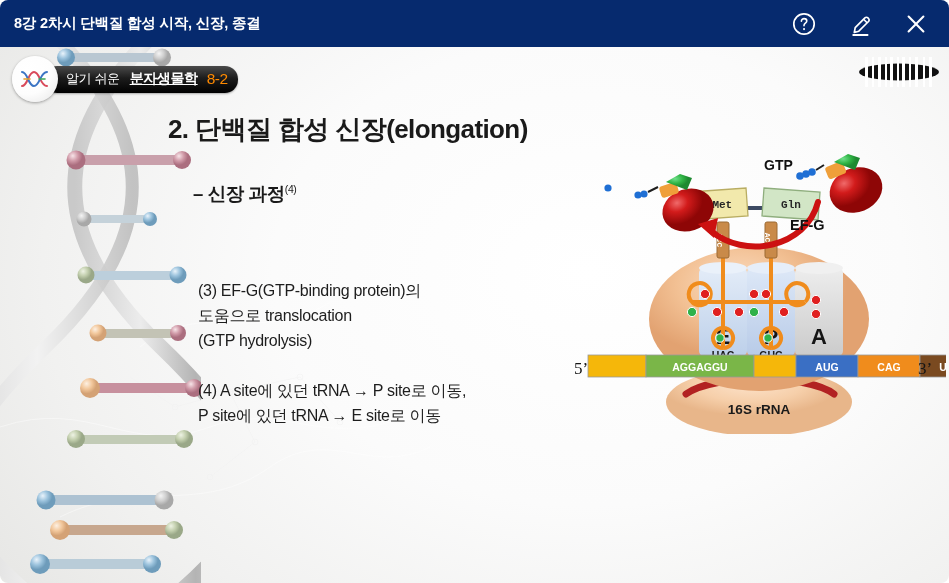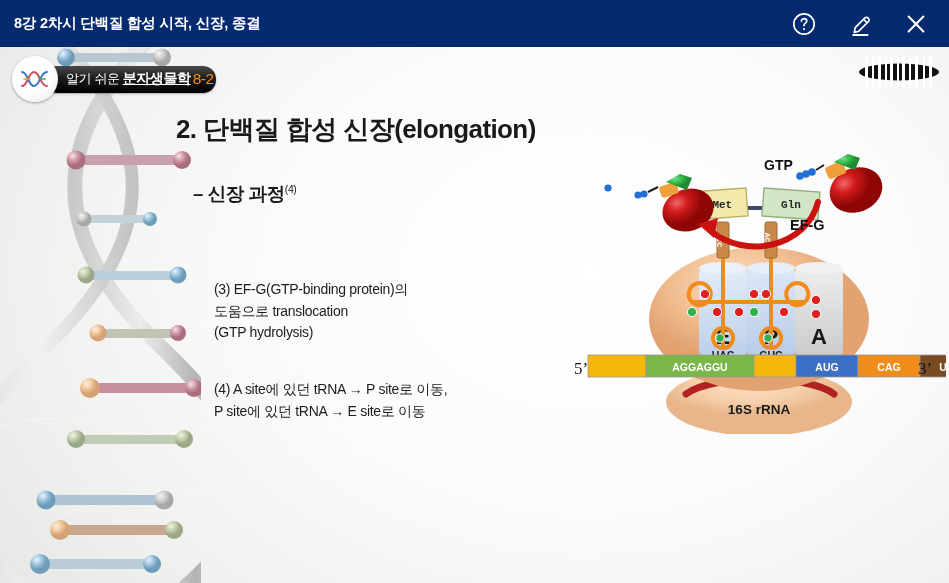--- a/index.html
+++ b/index.html
@@ -11,20 +11,21 @@
     overflow: hidden;
     background: #ffffff;
     font-family: "Liberation Sans", "DejaVu Sans", sans-serif;
   }
 
   #app {
     position: relative;
     width: 949px;
     height: 583px;
     overflow: hidden;
+    border-radius: 8px;
   }
 
   
   .titlebar {
     position: absolute;
     left: 0; top: 0;
     width: 949px;
     height: 47px;
     background: #062a6e;
     display: flex;
@@ -95,63 +96,63 @@
     border-radius: 50%;
     background: radial-gradient(circle at 34% 30%, #ffffff 0%, #fdfdfd 55%, #e6e6e6 100%);
     box-shadow: 0 1px 3px rgba(0,0,0,.35);
     display: flex; align-items: center; justify-content: center;
     margin-right: -14px;
   }
   .logo-plate {
     height: 27px;
     background: linear-gradient(180deg, #4a4a4a 0%, #1c1c1c 45%, #000000 100%);
     border-radius: 13px;
-    padding: 0 2px 0 22px;
+    padding: 0 10px 0 22px;
     display: flex;
     align-items: center;
-    gap: 0px;
+    gap: 7px;
     box-shadow: 0 1px 2px rgba(0,0,0,.3);
   }
   .logo-text-a { color:#ffffff; font-size: 13px; font-weight: 500; letter-spacing: -0.4px; }
   .logo-text-b { color:#ffffff; font-size: 14px; font-weight: bold; letter-spacing: -0.4px; margin-left: 3px; text-decoration: underline;}
   .logo-text-c { color:#ff8a00; font-size: 15.5px; font-weight: normal; margin-left: 2px; letter-spacing: -0.5px;}
 
   
   .barcode-deco {
     position: absolute;
     right: 8px; top: 10px;
     width: 84px; height: 30px;
   }
 
   
   .slide-heading {
     position: absolute;
-    left: 176px; top: 65px;
+    left: 168px; top: 65px;
     font-size: 26px;
     font-weight: bold;
     color: #1a1a1a;
     letter-spacing: -0.6px;
     white-space: nowrap;
   }
   .slide-subheading {
     position: absolute;
     left: 193px; top: 123px;
     font-size: 18.5px;
     font-weight: bold;
     color: #1a1a1a;
     letter-spacing: -0.4px;
     white-space: nowrap;
     margin-top: 11px;
   }
   .slide-subheading sup { font-size: 10.5px; font-weight: normal; vertical-align: super; }
 
   .body-block {
     position: absolute;
-    left: 214px;
-    font-size: 14px;
+    left: 198px;
+    font-size: 16px;
     color: #1d1d1d;
     line-height: 1.55;
     letter-spacing: -0.3px;
     white-space: pre-line;
   }
   .body-block.b1 { top: 232px; }
   .body-block.b2 { top: 332px; }
 
   
   .figure {

